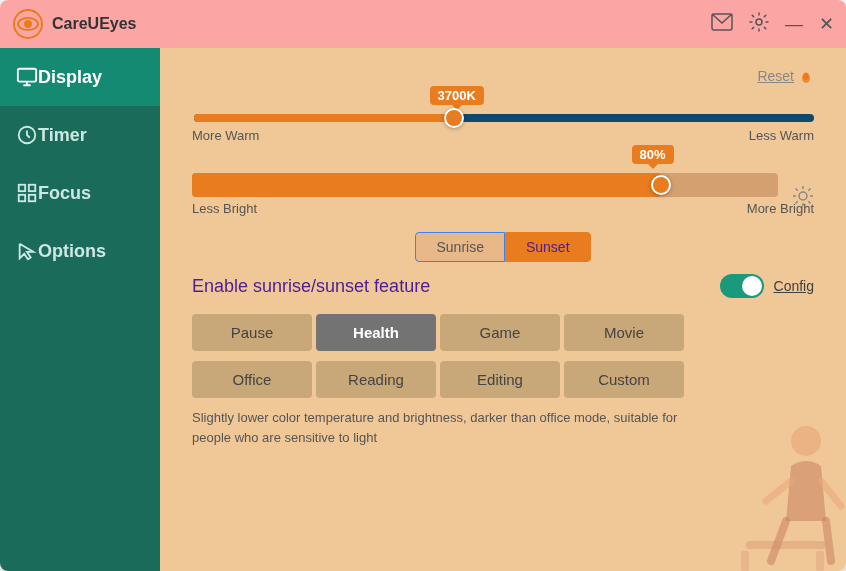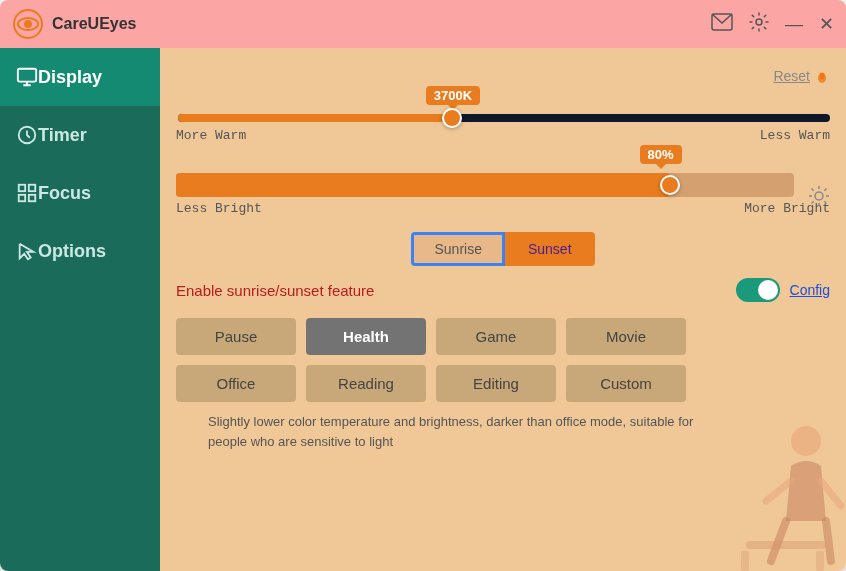--- a/index.html
+++ b/index.html
@@ -80,21 +80,21 @@
     }
     .sidebar-item svg {
       width: 22px;
       height: 22px;
       flex-shrink: 0;
     }
     
     .content {
       flex: 1;
       background: #f0c898;
-      padding: 20px 16px;
+      padding: 20px 32px;
       overflow-y: auto;
       position: relative;
     }
     
     .reset-row {
       display: flex;
       justify-content: flex-end;
       margin-bottom: 8px;
     }
     .reset-btn {
@@ -159,54 +159,53 @@
       border: 2px solid #fff;
       box-shadow: 0 1px 4px rgba(0,0,0,0.3);
       cursor: pointer;
     }
     .slider-labels {
       display: flex;
       justify-content: space-between;
       font-size: 13px;
       color: #555;
       margin-bottom: 4px;
-      font-family: Liberation Mono, monospace;
     }
     
     .sunrise-sunset-row {
       display: flex;
       justify-content: center;
       gap: 0;
       margin: 8px 0 12px 0;
     }
     .tab-btn {
       padding: 6px 20px;
       font-size: 14px;
       cursor: pointer;
-      border: 3px solid #3b82f6;
+      border: 1px solid #3b82f6;
       background: #e8b888;
       color: #555;
     }
     .tab-btn.active {
       background: #e87c1e;
       color: #4c1d95;
       border-color: #e87c1e;
     }
     .tab-btn:first-child { border-radius: 4px 0 0 4px; }
     .tab-btn:last-child { border-radius: 0 4px 4px 0; }
     
     .toggle-row {
       display: flex;
       align-items: center;
       margin-bottom: 16px;
     }
     .toggle-label {
       flex: 1;
-      font-size: 15px;
-      color: #b91c1c;
+      font-size: 18px;
+      color: #4c1d95;
     }
     .toggle-switch {
       width: 44px;
       height: 24px;
       border-radius: 12px;
       background: #1a9a7a;
       position: relative;
       cursor: pointer;
       margin-right: 10px;
     }
@@ -214,29 +213,29 @@
       content: '';
       position: absolute;
       right: 2px;
       top: 2px;
       width: 20px;
       height: 20px;
       border-radius: 50%;
       background: white;
     }
     .config-link {
-      color: #1d4ed8;
+      color: #404040;
       font-size: 14px;
       text-decoration: underline;
       cursor: pointer;
     }
     
     .mode-buttons {
       display: flex;
-      gap: 10px;
+      gap: 4px;
       margin-bottom: 10px;
       flex-wrap: wrap;
     }
     .mode-btn {
       padding: 10px 0;
       width: 120px;
       text-align: center;
       border-radius: 4px;
       border: none;
       font-size: 15px;
@@ -250,21 +249,20 @@
       color: #fff;
       font-weight: 700;
     }
     
     .description {
       font-size: 13px;
       color: #555;
       margin-top: 4px;
       line-height: 1.5;
       max-width: 520px;
-      margin-left: 32px;
     }
     
     .decorative {
       position: absolute;
       bottom: 0;
       right: 0;
       width: 120px;
       height: 160px;
       pointer-events: none;
     }
@@ -341,21 +339,21 @@
           <span>Reset</span>
           <svg width="16" height="16" viewBox="0 0 16 16" fill="#e87c1e">
               <ellipse cx="8" cy="10" rx="4" ry="5" fill="#e87c1e" opacity="0.8"></ellipse>
               <ellipse cx="8" cy="8" rx="2.5" ry="3.5" fill="#ff6600" opacity="0.7"></ellipse>
             </svg>
         </button>
       </div>
 
       <div class="slider-section">
         <div class="slider-wrapper">
-          <div class="slider-track" style="position:relative; height:8px; border-radius:4px; background:#0f172a; margin: 30px 0 4px 2px;">
+          <div class="slider-track" style="position:relative; height:8px; border-radius:4px; background:#0c4a6e; margin: 30px 0 4px 2px;">
             <div class="slider-tooltip" style="left:38%;">3700K</div>
             <div class="slider-fill" style="width:42%; height:100%; background:#e87c1e; border-radius:4px;"></div>
             <div class="slider-thumb" style="left:calc(42% - 10px);"></div>
           </div>
         </div>
         <div class="slider-labels">
           <span>More Warm</span>
           <span>Less Warm</span>
         </div>
       </div>

